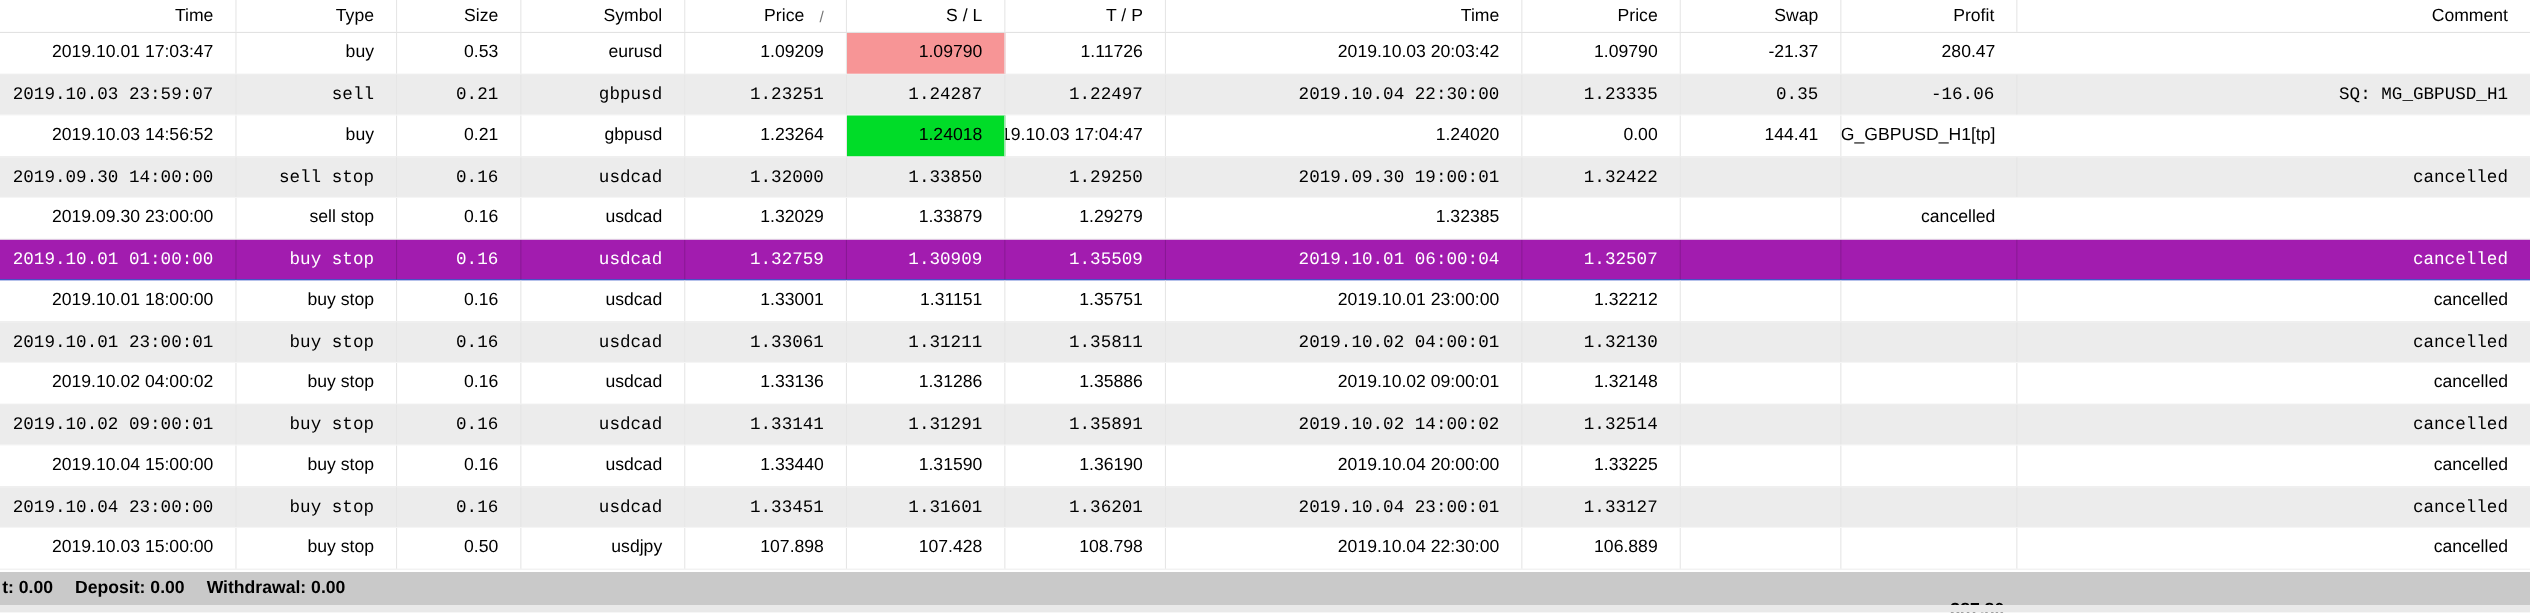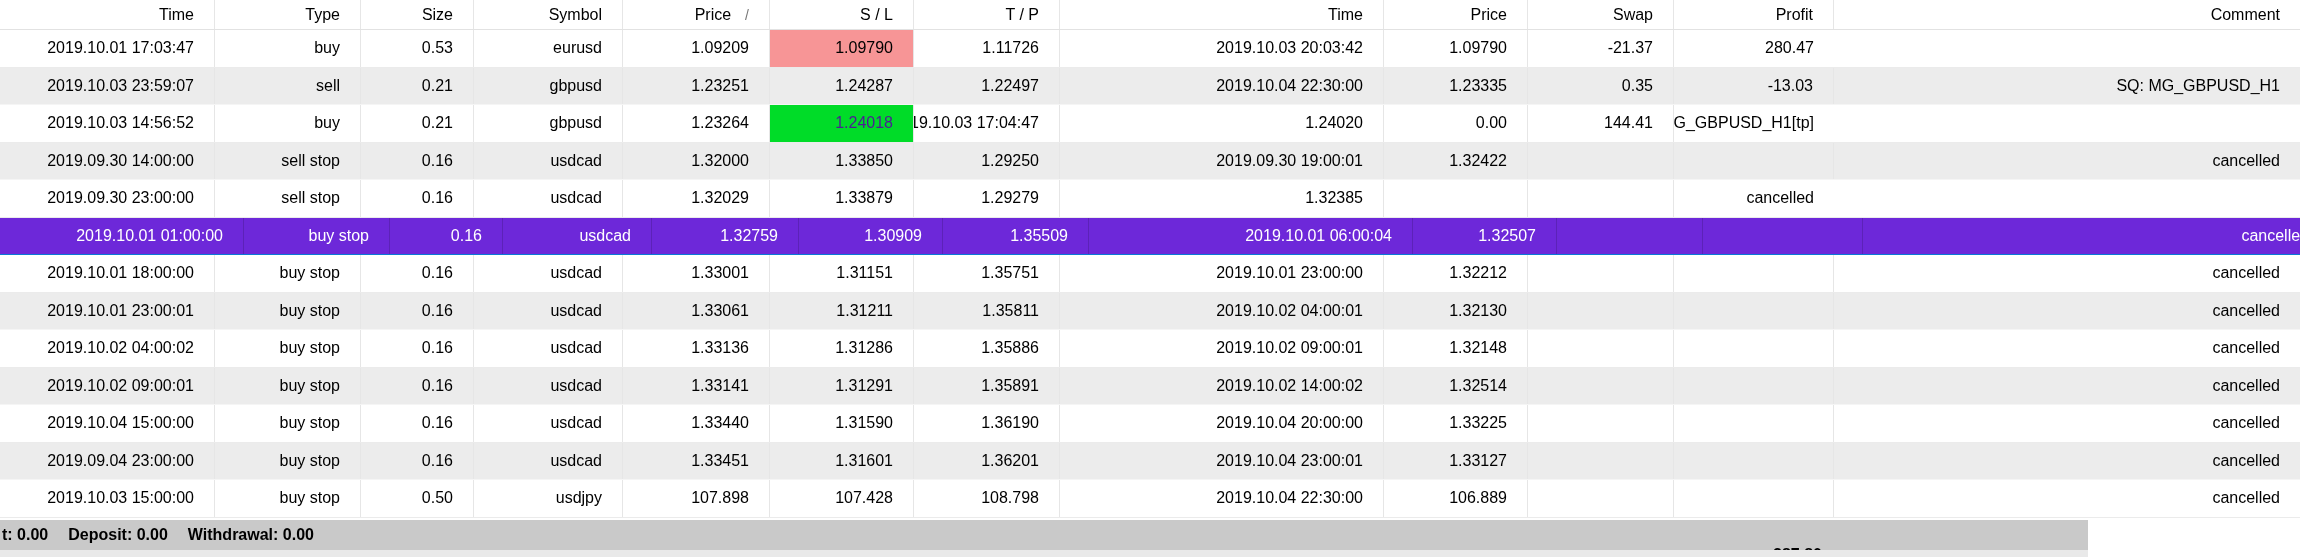--- a/index.html
+++ b/index.html
@@ -2,34 +2,34 @@
 <html><head>
 <meta charset="utf-8">
 <style>
   html,body{margin:0;padding:0;background:#fff;}
   .terminal{
     position:relative;width:2300px;height:557px;overflow:hidden;background:#ffffff;
     font-family:"Liberation Sans",sans-serif;font-size:16px;color:#000;
   }
   .hdr{display:grid;height:30px;box-sizing:border-box;border-bottom:1px solid #e2e2e2;background:#ffffff;}
   .row{display:grid;height:37.5px;box-sizing:border-box;border-bottom:1px solid #ebebeb;background:#ffffff;}
-  .row.alt{background:#ececec;border-bottom-color:#f5f5f5;}
-  .row.selected{background:#6d28d9;color:#ffffff;border-bottom-color:#0b79d5;padding-left:29px;}
+  .row.alt{background:#ececec;border-bottom-color:#f5f5f5;font-family:Liberation Mono, monospace;}
+  .row.selected{background:#a21caf;color:#ffffff;border-bottom-color:#0b79d5;}
   .cell{
     display:flex;align-items:center;justify-content:flex-end;
     padding:0 20px 0 4px;border-right:1px solid #e6e6e6;
     overflow:hidden;white-space:nowrap;box-sizing:border-box;
   }
   .cell:last-child{border-right:none;}
   .row.selected .cell{border-right-color:rgba(0,0,0,0.15);}
   .hcell{color:#000;}
   .sort{margin-left:14px;color:#777;font-size:14px;}
   .cell.hl-sl{background:#f79596;color:#000;}
-  .cell.hl-tp{background:#00dc28;color:#4c1d95;}
-  .footer{position:absolute;left:0;bottom:0;width:2088px;height:39.5px;background:#ffffff;}
+  .cell.hl-tp{background:#00dc28;color:#000000;}
+  .footer{position:absolute;left:0;bottom:0;width:2300px;height:39.5px;background:#ffffff;}
   .footer-band{
     position:absolute;top:2px;left:0;right:0;height:30px;background:#c9c9c9;
     display:flex;align-items:center;font-weight:bold;
   }
   .footer-left{display:flex;gap:20px;padding-left:2px;}
   .total{position:absolute;left:1674px;width:148px;text-align:right;font-weight:bold;margin-top:40px;}
   .footer-strip{position:absolute;bottom:0;left:0;right:0;height:7px;background:#e9e9e9;}
 </style>
 </head>
 <body>
@@ -92,21 +92,21 @@
         <div class="cell">2019.10.03 23:59:07</div>
         <div class="cell">sell</div>
         <div class="cell">0.21</div>
         <div class="cell">gbpusd</div>
         <div class="cell">1.23251</div>
         <div class="cell">1.24287</div>
         <div class="cell">1.22497</div>
         <div class="cell">2019.10.04 22:30:00</div>
         <div class="cell">1.23335</div>
         <div class="cell">0.35</div>
-        <div class="cell">-13.03</div>
+        <div class="cell">-16.06</div>
         <div class="cell">SQ: MG_GBPUSD_H1</div>
       </div>
       <div class="row" style="grid-template-columns: 215px 146px 113px 149px 147px 144px 146px 324px 144px 146px 160px 466px;">
         <div class="cell">2019.10.03 14:56:52</div>
         <div class="cell">buy</div>
         <div class="cell">0.21</div>
         <div class="cell">gbpusd</div>
         <div class="cell">1.23264</div>
         <div class="cell hl-tp">1.24018</div>
         <div class="cell">2019.10.03 17:04:47</div>
@@ -220,21 +220,21 @@
         <div class="cell">1.33440</div>
         <div class="cell">1.31590</div>
         <div class="cell">1.36190</div>
         <div class="cell">2019.10.04 20:00:00</div>
         <div class="cell">1.33225</div>
         <div class="cell"></div>
         <div class="cell"></div>
         <div class="cell">cancelled</div>
       </div>
       <div class="row alt" style="grid-template-columns: 215px 146px 113px 149px 147px 144px 146px 324px 144px 146px 160px 466px;">
-        <div class="cell">2019.09.04 23:00:00</div>
+        <div class="cell">2019.10.04 23:00:00</div>
         <div class="cell">buy stop</div>
         <div class="cell">0.16</div>
         <div class="cell">usdcad</div>
         <div class="cell">1.33451</div>
         <div class="cell">1.31601</div>
         <div class="cell">1.36201</div>
         <div class="cell">2019.10.04 23:00:01</div>
         <div class="cell">1.33127</div>
         <div class="cell"></div>
         <div class="cell"></div>

